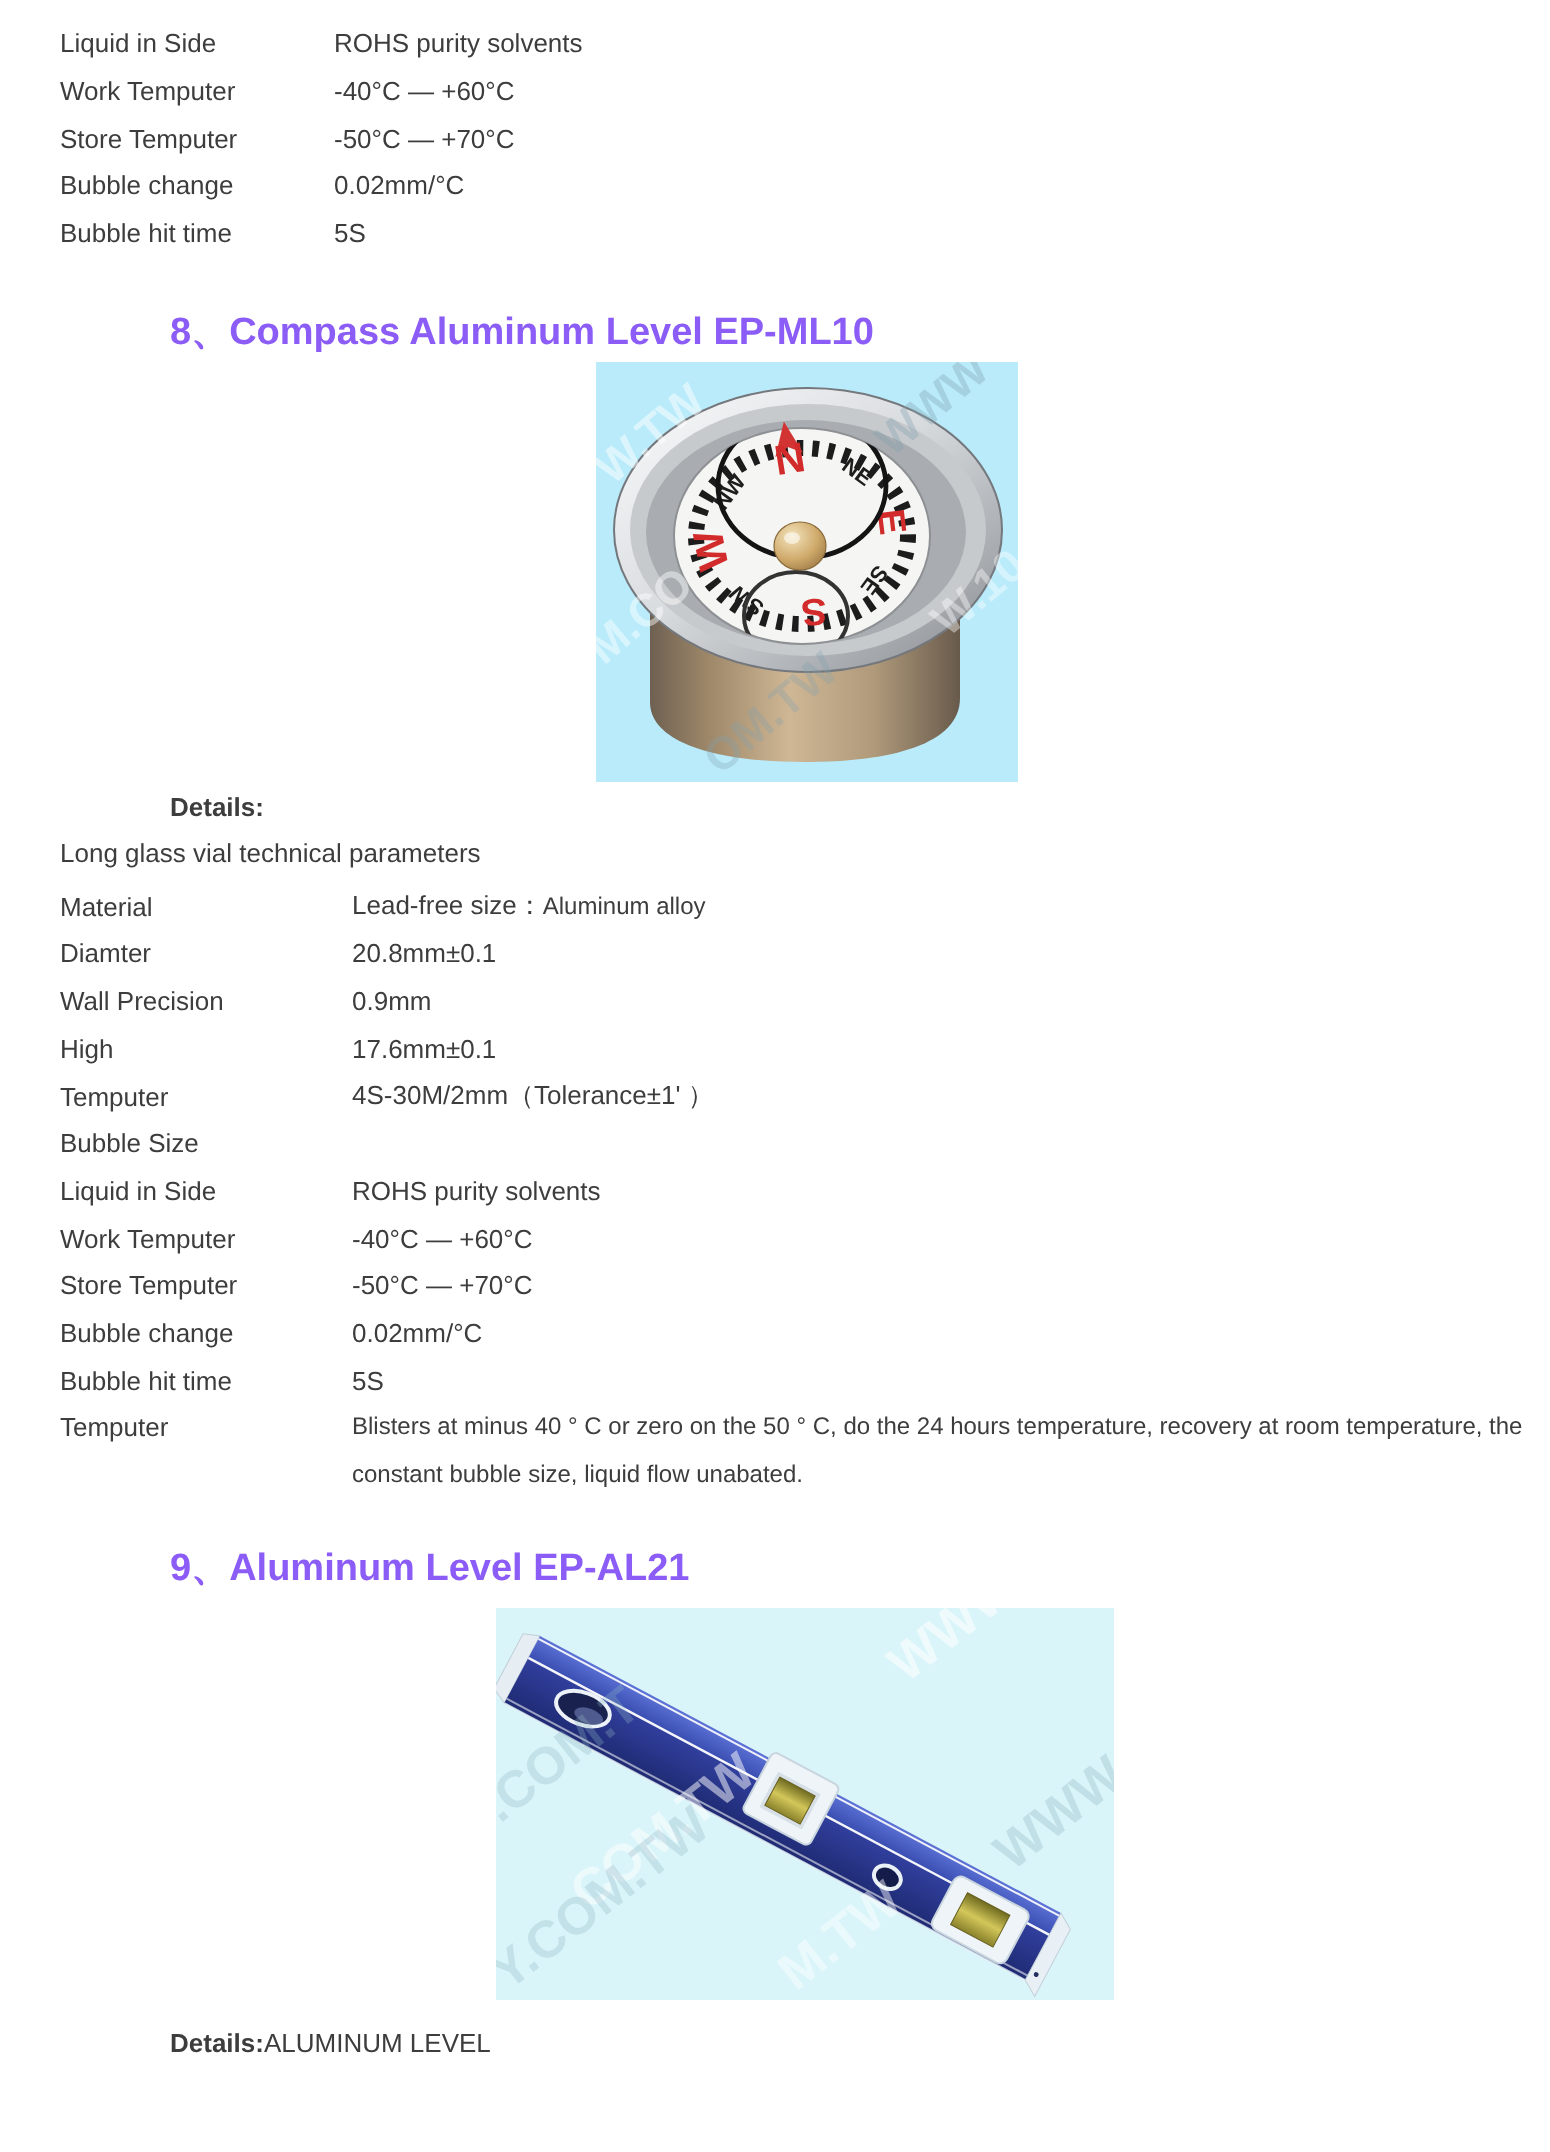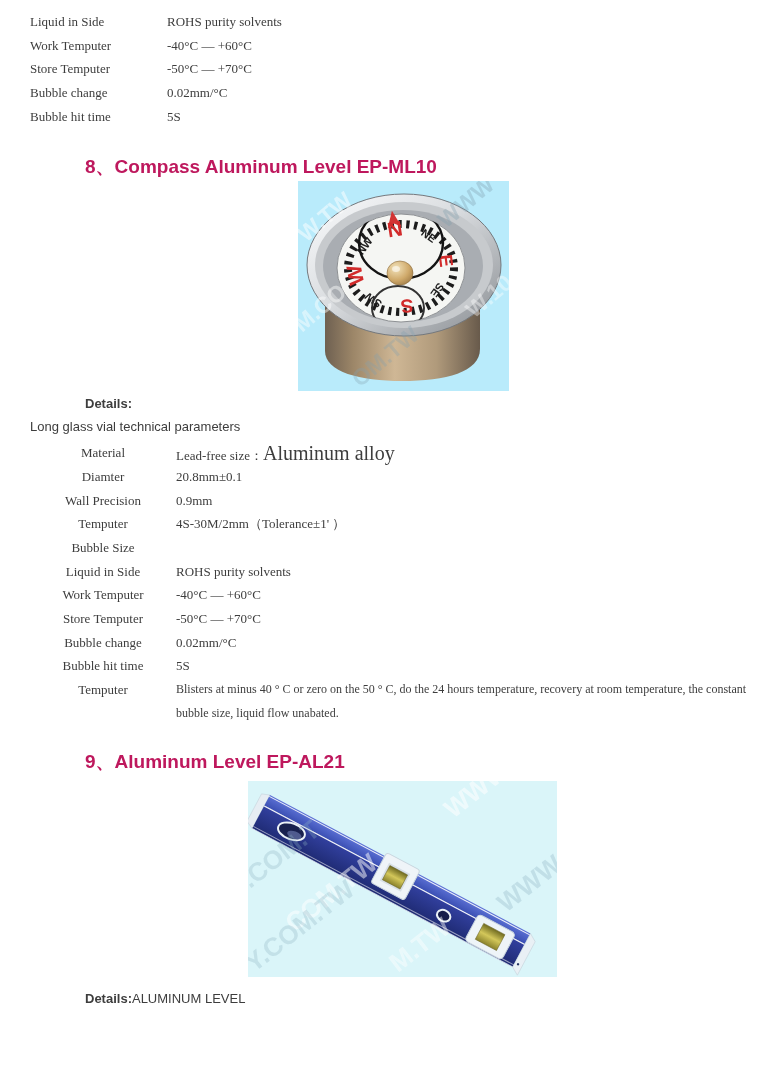--- a/index.html
+++ b/index.html
@@ -2,34 +2,34 @@
 <html><head>
 <meta charset="utf-8">
 <style>
   * { box-sizing: border-box; }
   html,body { margin:0; padding:0; }
   body {
     width:775px; height:1076px; background:#ffffff; overflow:hidden;
     font-family:"Liberation Sans","DejaVu Sans",sans-serif;
     font-size:13px; color:#3d3d3d;
   }
-  .spec-table { margin-left:30px;font-family:Liberation Serif, serif; }
+  .spec-table { margin-left:30px; }
   .top-table { padding-top:10px; }
   .main-table { margin-top:7px; }
   .row { display:flex; height:23.7px; align-items:center; }
   .row .label { width:137px; flex:none; }
-  .main-table .row .label { width:146px;text-align:center; }
+  .main-table .row .label { width:146px; }
   .row .value { flex:1; }
-  .value-em { font-size:20px;text-align:center; }
+  .value-em { font-size:12px;text-align:center; }
   .row.tall { height:auto; align-items:flex-start; }
   .row.tall .label { line-height:23.7px; }
   .row.tall .value { flex:none; width:596px; line-height:23.7px; font-size:12px; }
   h2.sec {
     margin:28px 0 0 85px; font-size:19px; line-height:22px;
-    font-weight:bold; color:#be185d;
+    font-weight:bold; color:#8b5cf6;
   }
   h2.sec9 { margin-top:25px; }
   .fig { display:block; }
   .fig-compass { margin:3px 0 0 298px; width:211px; height:210px; }
   .fig-level { margin:8px 0 0 248px; width:309px; height:196px; }
   .details-label { margin:6px 0 0 85px; line-height:14px; font-weight:bold; }
   .intro { margin:9px 0 0 30px; line-height:14px; }
   .bottom-details { margin:14px 0 0 85px; line-height:15px; }
   .bottom-details .dl { font-weight:bold; }
   svg text.wm { font-weight:bold; }
@@ -128,20 +128,24 @@
   </div>
   <div class="row">
     <div class="label">Diamter</div>
     <div class="value">20.8mm±0.1</div>
   </div>
   <div class="row">
     <div class="label">Wall Precision</div>
     <div class="value">0.9mm</div>
   </div>
   <div class="row">
+    <div class="label">High</div>
+    <div class="value">17.6mm±0.1</div>
+  </div>
+  <div class="row">
     <div class="label">Temputer</div>
     <div class="value">4S-30M/2mm（Tolerance±1'  ）</div>
   </div>
   <div class="row">
     <div class="label">Bubble Size</div>
   </div>
   <div class="row">
     <div class="label">Liquid in Side</div>
     <div class="value">ROHS purity solvents</div>
   </div>

